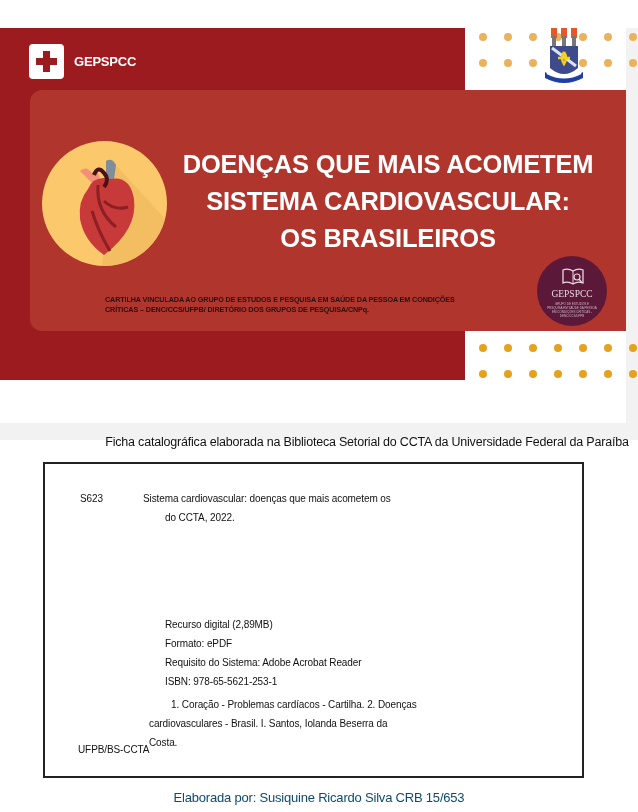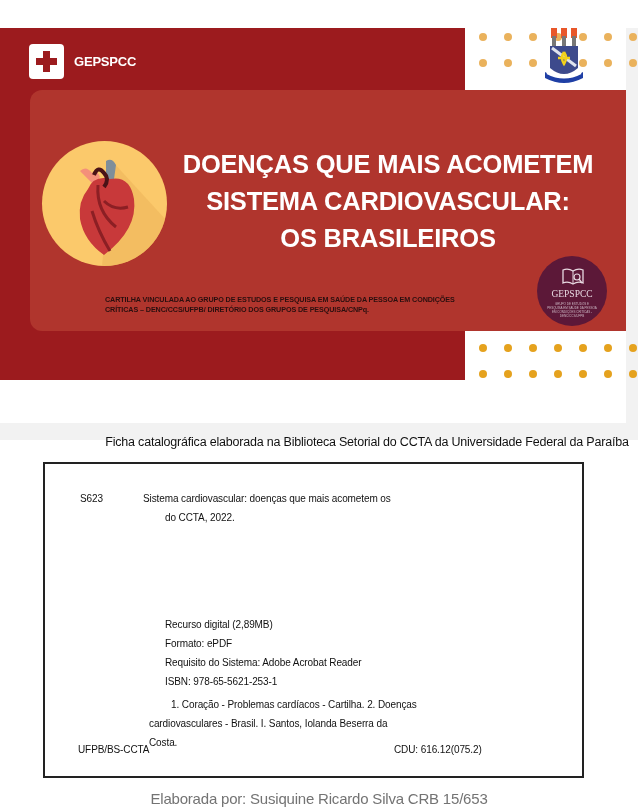--- a/index.html
+++ b/index.html
@@ -45,21 +45,21 @@
   .card .txt { position:absolute; color:#111111; font-size:10px; line-height:19px; letter-spacing:-0.1px; }
   .call-number { left:35px; top:25px; }
   .main-entry { left:98px; top:25px; width:430px; text-indent:0; }
   .main-entry .first { display:block; }
   .main-entry .rest { display:block; padding-left:22px; }
   .phys { left:120px; top:115px;margin-top:36px; }
   .subjects { left:104px; top:203px; width:410px;margin-top:28px; }
   .subjects .first { display:block; text-indent:22px; }
   .footer-left { left:33px; top:276px; }
   .footer-right { left:349px; top:276px; }
-  .ficha-footer { position:absolute; left:0; top:790px; width:638px; text-align:center; font-size:15px; color:#737373; letter-spacing:-0.2px; }
+  .ficha-footer { position:absolute; left:0; top:790px; width:638px; text-align:center; font-size:13px; color:#0c4a6e; letter-spacing:-0.2px; }
 </style>
 </head>
 <body>
 
 <div class="cover">
   <div class="cover-gray-right"></div>
   <div class="cover-gray-bottom"></div>
   <div class="cover-dark"></div>
 
   <div class="dots dots-top">
@@ -170,16 +170,15 @@
     <div>ISBN: 978-65-5621-253-1</div>
   </div>
 
   <div class="txt subjects">
     <span class="first">1.  Coração - Problemas cardíacos - Cartilha. 2. Doenças</span>
     <div>cardiovasculares - Brasil. I.  Santos, Iolanda Beserra da</div>
     <div>Costa.</div>
   </div>
 
   <div class="txt footer-left">UFPB/BS-CCTA</div>
-  <div class="txt footer-right">CDU: 616.12(075.2)</div>
 </div>
 
 <div class="ficha-footer">Elaborada por: Susiquine Ricardo Silva CRB 15/653</div>
 
 </body></html>

